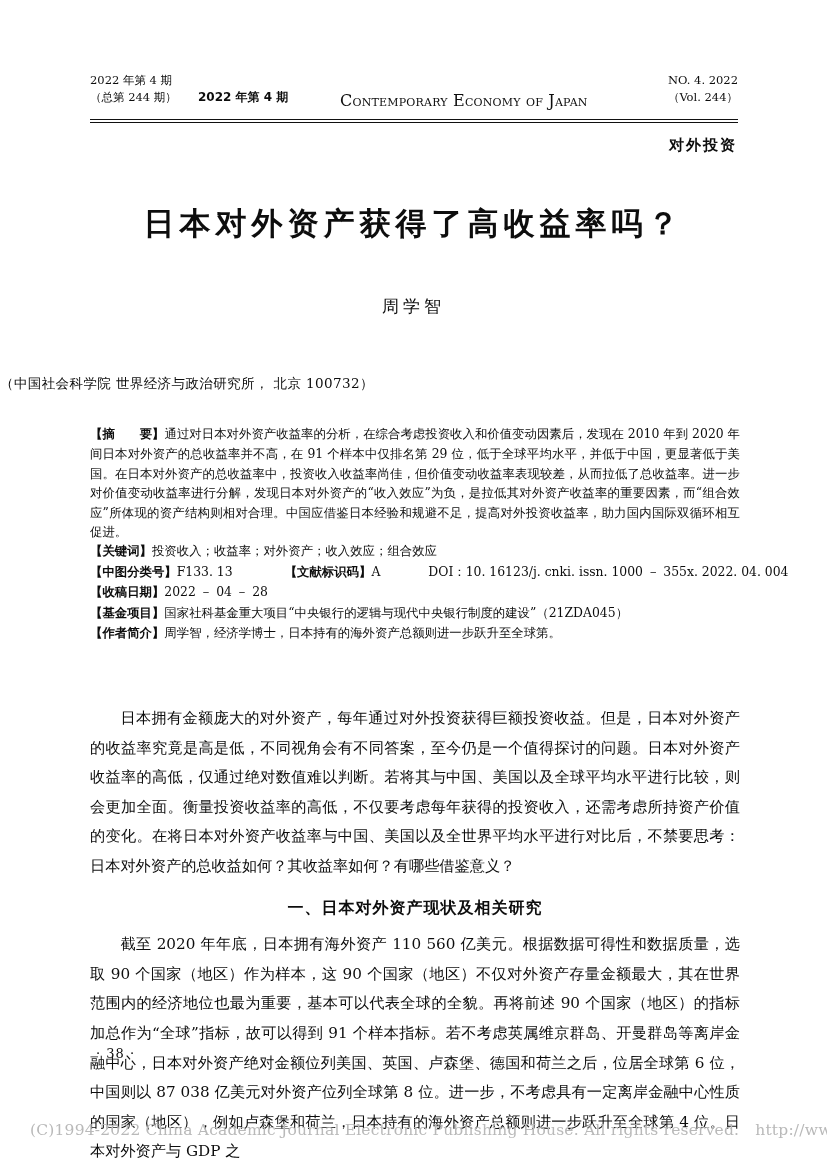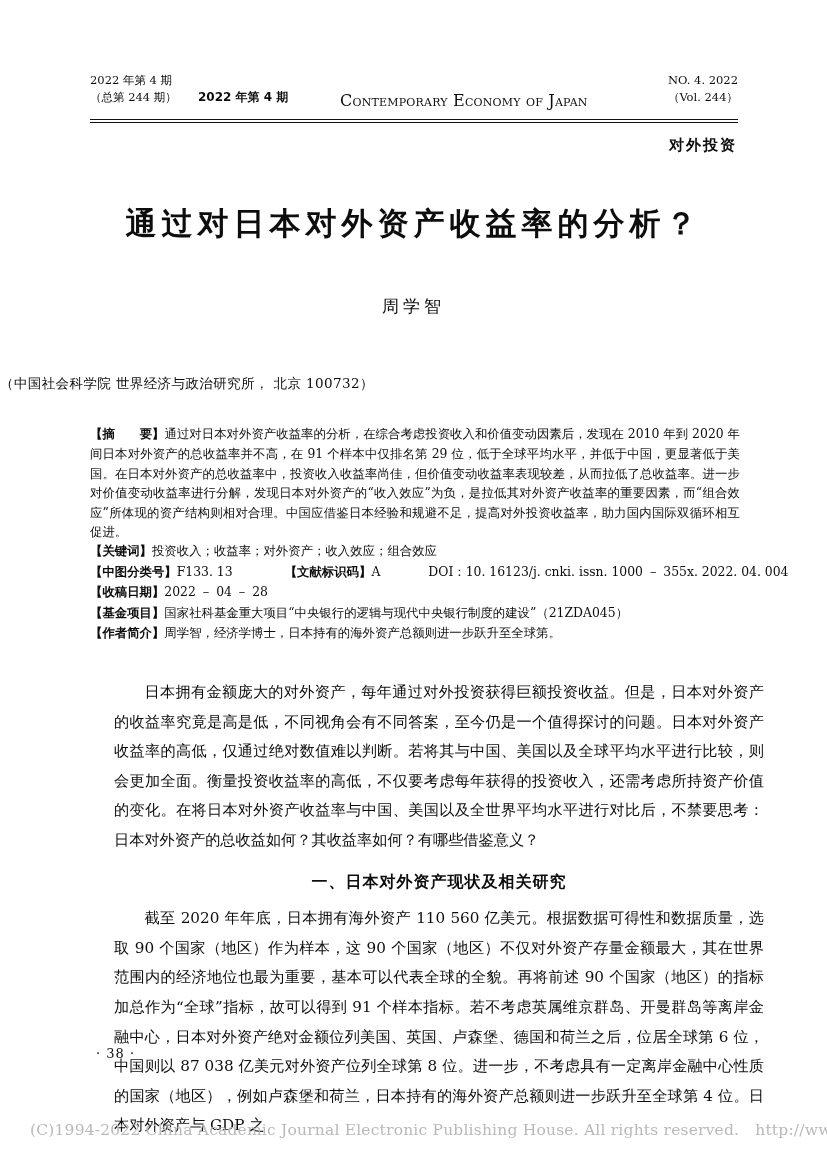--- a/index.html
+++ b/index.html
@@ -142,27 +142,26 @@
     position: relative;
     white-space: nowrap;
   }
   .meta-row .seg2 { margin-left: 52px; }
   .meta-row .seg3 { margin-left: 48px; margin-top: 32px; }
 
   
   .body-block {
     position: absolute;
     left: 90px;
-    top: 678px;
+    top: 704px;
     width: 650px;
     font-size: 15.2px;
     line-height: 29.6px;
     text-align: justify;
     text-justify: inter-character;
-    margin-left: 24px;
   }
   .body-block p {
     margin: 0;
     text-indent: 2em;
   }
   .section-heading {
     margin: 11px 0 8px 0;
     text-align: center;
     text-indent: 0;
     font-size: 16px;
@@ -205,21 +204,21 @@
     <div class="mh-center">Contemporary Economy of Japan</div>
     <div class="mh-right">
       <div>NO. 4. 2022</div>
       <div>（Vol. 244）</div>
     </div>
   </div>
   <div class="rule-double"></div>
 
   <div class="category">对外投资</div>
 
-  <h1 class="title">通过对日本对外资产收益率的分析？</h1>
+  <h1 class="title">日本对外资产获得了高收益率吗？</h1>
   <div class="author">周学智</div>
   <div class="affiliation">（中国社会科学院 世界经济与政治研究所，  北京   100732）</div>
 
   <div class="abstract-block">
 
     <p><span class="lbl">【摘　　要】</span><span>通过对日本对外资产收益率的分析，在综合考虑投资收入和价值变动因素后，发现在 2010 年到 2020 年间日本对外资产的总收益率并不高，在 91 个样本中仅排名第 29 位，低于全球平均水平，并低于中国，更显著低于美国。在日本对外资产的总收益率中，投资收入收益率尚佳，但价值变动收益率表现较差，从而拉低了总收益率。进一步对价值变动收益率进行分解，发现日本对外资产的“收入效应”为负，是拉低其对外资产收益率的重要因素，而“组合效应”所体现的资产结构则相对合理。中国应借鉴日本经验和规避不足，提高对外投资收益率，助力国内国际双循环相互促进。</span></p>
 
     <p class="meta-line"><span class="lbl">【关键词】</span><span>投资收入；收益率；对外资产；收入效应；组合效应</span></p>
 
     <p class="meta-line meta-row"><span class="lbl">【中图分类号】</span><span>F133. 13</span><span class="lbl seg2">【文献标识码】</span><span>A</span><span class="seg3">DOI：10. 16123/j. cnki. issn. 1000 － 355x. 2022. 04. 004</span></p>

